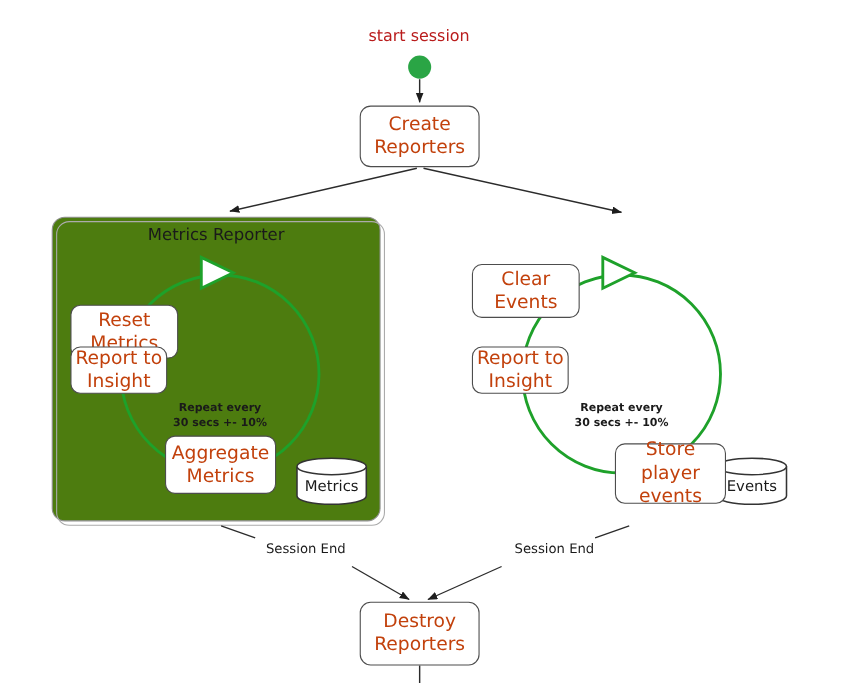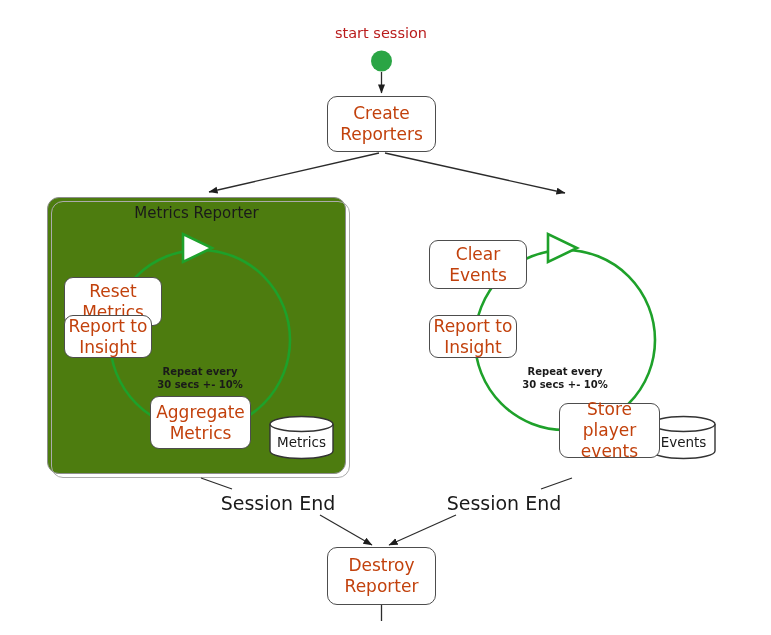--- a/index.html
+++ b/index.html
@@ -25,21 +25,21 @@
     position:absolute;z-index:2;background:#ffffff;
     border:1.4px solid #4d4d4d;border-radius:9px;
     display:flex;align-items:center;justify-content:center;text-align:center;
     font-size:17px;line-height:1.22;white-space:pre-line;color:#c2410c;
   }
   .free-label{
     position:absolute;z-index:2;text-align:center;white-space:pre-line;
   }
   .start-label{font-size:14.5px;color:#b91c1c;}
   .repeat-label{font-size:10px;font-weight:bold;line-height:1.25;}
-  .session-label{font-size:19px;color:#1a1a1a;}
+  .session-label{font-size:12px;color:#1a1a1a;}
   .db-label{font-size:13.5px;z-index:2;}
 </style>
 </head>
 <body>
 
 <div class="canvas">
 
   <div class="panel" style="left:47px;top:197px;width:297px;height:275px;">
     <div class="panel-title">Metrics Reporter</div>
   </div>
@@ -105,15 +105,15 @@
   <div class="free-label repeat-label" style="left:495px;top:366px;width:140px;">Repeat every
 30 secs +- 10%</div>
   <div class="box" style="left:515px;top:403px;width:99px;height:53px;margin-left:44px;">Store player
 events</div>
   <div class="free-label db-label" style="left:652px;top:434px;width:63px;">Events</div>
 
   <div class="free-label session-label" style="left:218px;top:492px;width:120px;">Session End</div>
   <div class="free-label session-label" style="left:444px;top:492px;width:120px;">Session End</div>
 
   <div class="box" style="left:327px;top:547px;width:107px;height:56px;border-radius:10px;">Destroy
-Reporter</div>
+Reporters</div>
 
 </div>
 
 </body></html>

